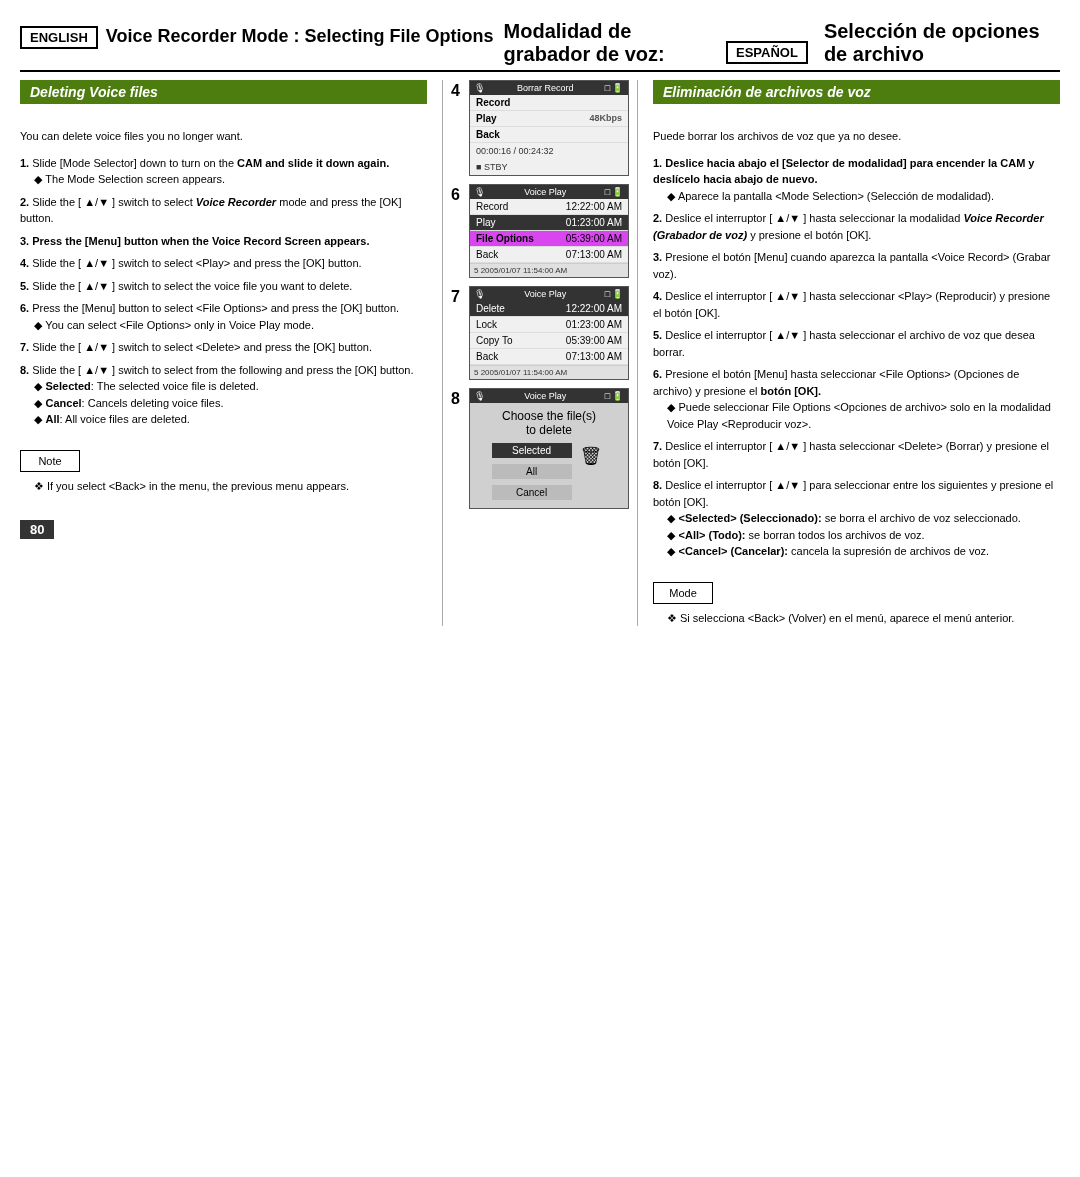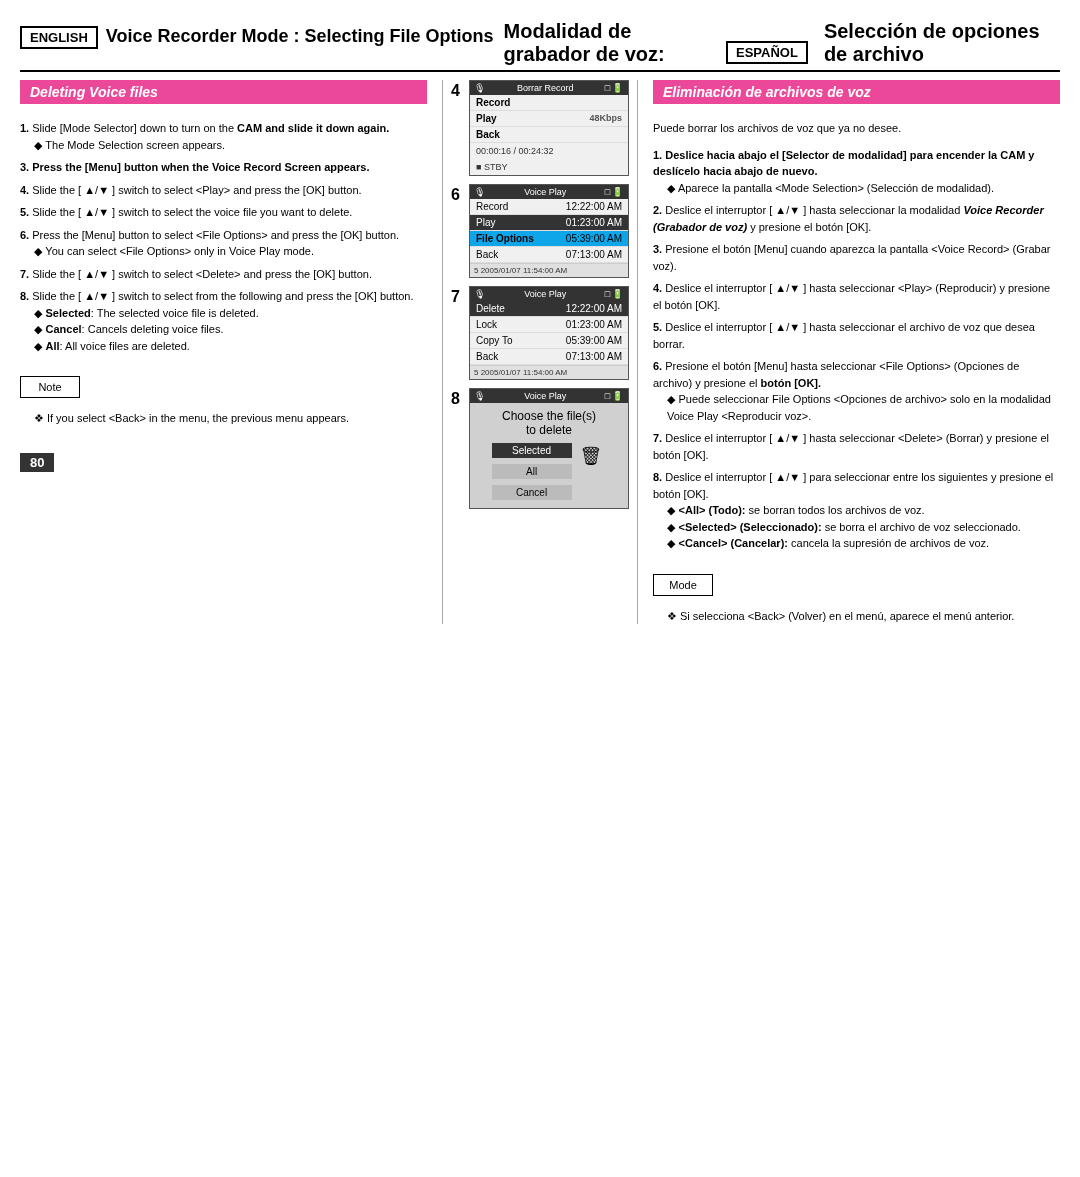--- a/index.html
+++ b/index.html
@@ -75,27 +75,27 @@
       padding-right: 15px;
       border-right: 1px solid #aaa;
     }
 
     .col-right {
       flex: 1;
       padding-left: 15px;
     }
 
     .section-title {
-      background: #ec4899;
+      background: #4d7c0f;
       color: #fff;
       font-style: italic;
       font-weight: bold;
       font-size: 14px;
       padding: 4px 10px;
-      margin-bottom: 16px;
+      margin-bottom: 24px;
     }
 
     .intro-text {
       font-size: 11px;
       margin-bottom: 10px;
       line-height: 1.5;
     }
 
     .step {
       font-size: 11px;
@@ -120,21 +120,21 @@
     }
 
     .bullet::before {
       content: "◆ ";
     }
 
     .note-box {
       border: 1px solid #000;
       padding: 4px 10px;
       margin-top: 10px;
-      margin-bottom: 12px;
+      margin-bottom: 6px;
       display: inline-block;
       font-size: 11px;
       min-width: 60px;
       text-align: center;
     }
 
     .note-bullet {
       margin-left: 14px;
       font-size: 11px;
       line-height: 1.5;
@@ -192,21 +192,21 @@
       border-bottom: 1px solid #ddd;
       cursor: pointer;
     }
 
     .screen-row.selected {
       background: #333;
       color: #fff;
     }
 
     .screen-row.highlighted {
-      background: #0ea5e9;
+      background: #d946ef;
       color: #000;
     }
 
     
     .screen8-body {
       background: #d0d0d0;
       padding: 6px;
       text-align: center;
     }
 
@@ -267,27 +267,32 @@
       <span style="font-size:20px; font-weight:bold;">Modalidad de grabador de voz:</span>
       <span class="espanol-box" style="margin-bottom:2px;">ESPAÑOL</span>
       <span style="font-size:20px; font-weight:bold;">Selección de opciones de archivo</span>
     </div>
   </div>
 
   <div class="two-col" style="margin-top:6px;">
 
     <div class="col-left">
       <div class="section-title">Deleting Voice files</div>
+      <p class="intro-text">You can delete voice files you no longer want.</p>
 
       <div class="step">
         <span class="step-num">1. </span>
         <span>Slide [Mode Selector] down to turn on the <strong>CAM and slide it down again.</strong></span>
         <div class="sub-step">◆ The Mode Selection screen appears.</div>
       </div>
 
+      <div class="step">
+        <span class="step-num">2. </span>
+        <span>Slide the [ ▲/▼ ] switch to select <em><strong>Voice Recorder</strong></em> mode and press the [OK] button.</span>
+      </div>
 
       <div class="step">
         <span class="step-num">3. </span>
         <span><strong>Press the [Menu] button when the Voice Record Screen appears.</strong></span>
       </div>
 
       <div class="step">
         <span class="step-num">4. </span>
         <span>Slide the [ ▲/▼ ] switch to select &lt;Play&gt; and press the [OK] button.</span>
       </div>
@@ -464,22 +469,22 @@
       </div>
 
       <div class="step">
         <span class="step-num">7. </span>
         <span>Deslice el interruptor [ ▲/▼ ] hasta seleccionar &lt;Delete&gt; (Borrar) y presione el botón [OK].</span>
       </div>
 
       <div class="step">
         <span class="step-num">8. </span>
         <span>Deslice el interruptor [ ▲/▼ ] para seleccionar entre los siguientes y presione el botón [OK].</span>
+        <div class="bullet"><strong>&lt;Selected&gt; (Seleccionado):</strong> se borra el archivo de voz seleccionado.</div>
         <div class="bullet"><strong>&lt;All&gt; (Todo):</strong> se borran todos los archivos de voz.</div>
-        <div class="bullet"><strong>&lt;Selected&gt; (Seleccionado):</strong> se borra el archivo de voz seleccionado.</div>
         <div class="bullet"><strong>&lt;Cancel&gt; (Cancelar):</strong> cancela la supresión de archivos de voz.</div>
       </div>
 
       <div style="margin-top:12px;">
         <div class="note-box">Mode</div>
         <div class="note-bullet">❖ Si selecciona &lt;Back&gt; (Volver) en el menú, aparece el menú anterior.</div>
       </div>
 
     </div>
 

